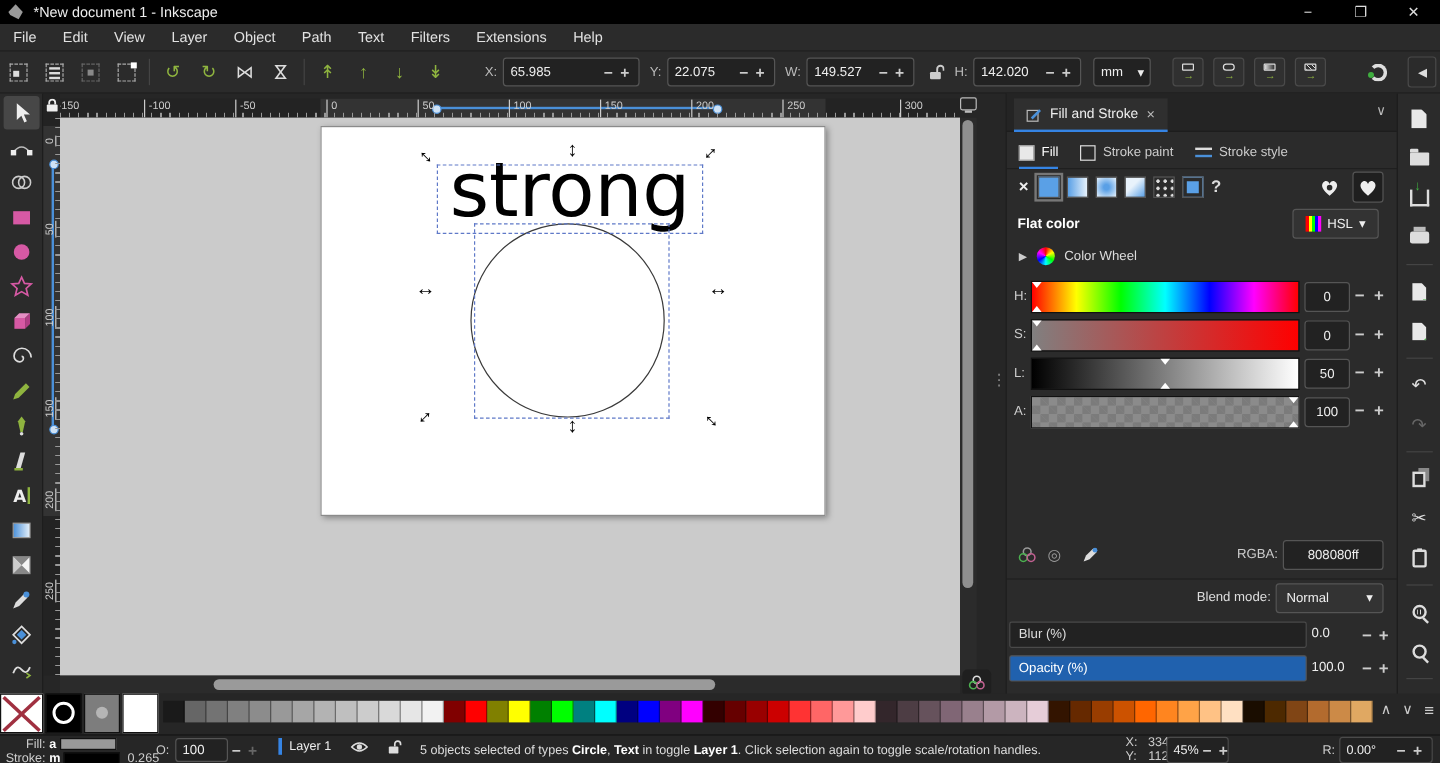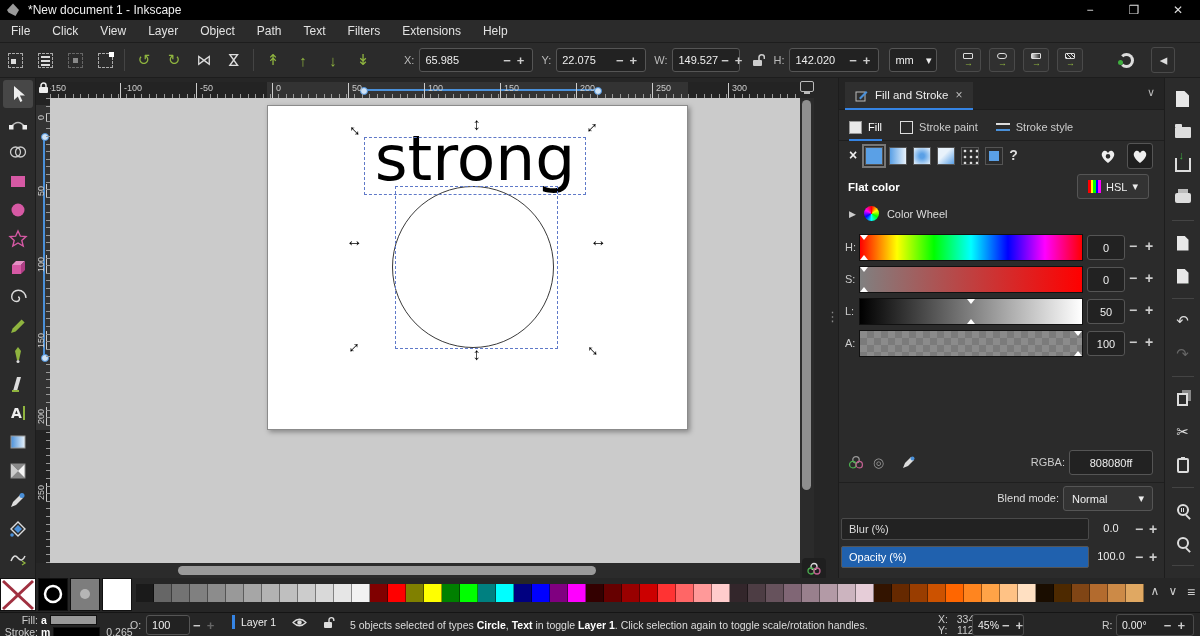--- a/index.html
+++ b/index.html
@@ -102,21 +102,21 @@
 .mark.b{bottom:0;border-bottom:5px solid #fff}
 #rgbarow{position:absolute;left:0;top:372px;width:326px;height:26px}
 #rgbalabel{position:absolute;right:100px;top:6px;color:#ccc}
 #rgbaval{position:absolute;right:12px;top:0;width:84px;height:25px;background:#222;border:1px solid #555;border-radius:3px;color:#eee;display:flex;align-items:center;justify-content:center}
 .psep{position:absolute;left:0;width:326px;height:1px;background:#1f1f1f}
 #blendrow{position:absolute;left:0;top:408px;width:326px;height:26px}
 #blendlabel{position:absolute;right:106px;top:6px;color:#ddd}
 #blendsel{position:absolute;right:12px;top:0;width:90px;height:25px;background:#333;border:1px solid #555;border-radius:3px;color:#eee;display:flex;align-items:center;padding:0 8px;justify-content:space-between}
 .slider2{position:absolute;left:2px;width:248px;height:22px;background:#222;border:1px solid #4a4a4a;border-radius:2px;color:#ddd;display:flex;align-items:center;padding-left:7px}
 .slider2.fill{background:#2061ae;color:#fff;border-color:#555}
-.s2val{position:absolute;left:254px;width:36px;text-align:center;color:#eee;top:4px}
+.s2val{position:absolute;left:254px;width:36px;text-align:left;color:#eee;top:4px}
 .s2spin{position:absolute;top:3px;font-size:14px;font-weight:bold;color:#ccc}
 
 #cmdbar{position:absolute;left:1164px;top:78px;width:36px;height:534px;background:#2b2b2b;border-left:1px solid #1d1d1d;display:flex;flex-direction:column;align-items:center;padding-top:8px}
 .cmd{width:28px;height:26px;display:flex;align-items:center;justify-content:center;color:#ddd;font-size:15px;margin-bottom:7px}
 .cmd.dim{color:#666}
 .cmdsep{width:22px;height:1px;background:#444;margin:2px 0 9px}
 .ci{position:relative}
 .ci-new{width:13px;height:16px;background:#e8e8e8;clip-path:polygon(0 0,65% 0,100% 28%,100% 100%,0 100%)}
 .ci-open{width:16px;height:11px;background:#ddd;border-radius:1px;position:relative}
 .ci-open::before{content:"";position:absolute;left:0;top:-3px;width:7px;height:3px;background:#ddd;border-radius:1px 1px 0 0}
@@ -164,21 +164,21 @@
   <span>*New document 1 - Inkscape</span>
   <div id="winbtns">
     <span class="wb">−</span>
     <span class="wb">❐</span>
     <span class="wb">✕</span>
   </div>
 </div>
 
 <div id="menubar">
     <div class="menu-item">File</div>
-    <div class="menu-item">Click</div>
+    <div class="menu-item">Edit</div>
     <div class="menu-item">View</div>
     <div class="menu-item">Layer</div>
     <div class="menu-item">Object</div>
     <div class="menu-item">Path</div>
     <div class="menu-item">Text</div>
     <div class="menu-item">Filters</div>
     <div class="menu-item">Extensions</div>
     <div class="menu-item">Help</div>
   </div>
 
@@ -221,21 +221,21 @@
       <span class="spin">−</span>
       <span class="spin">+</span>
     </div>
   <span class="flabel">Y:</span>
   <div class="field" style="width:90px">
       <span class="val">22.075</span>
       <span class="spin">−</span>
       <span class="spin">+</span>
     </div>
   <span class="flabel">W:</span>
-  <div class="field" style="width:68px">
+  <div class="field" style="width:90px">
       <span class="val">149.527</span>
       <span class="spin">−</span>
       <span class="spin">+</span>
     </div>
   <span style="margin:0 6px 0 12px">
       <svg width="13" height="14" viewBox="0 0 13 14">
         <rect x="1" y="7" width="9" height="6" rx="1" fill="#ccc"></rect>
         <path d="M7 7 V4.5 a2.7 2.7 0 0 1 5.4 0 V6" fill="none" stroke="#ccc" stroke-width="1.6"></path>
       </svg>
     </span>
@@ -393,21 +393,21 @@
     <div id="hext"></div>
     <span class="hlab" style="left: -6px;">-150</span>
     <span class="hlab" style="left: 70px;">-100</span>
     <span class="hlab" style="left: 146px;">-50</span>
     <span class="hlab" style="left: 222px;">0</span>
     <span class="hlab" style="left: 298px;">50</span>
     <span class="hlab" style="left: 374px;">100</span>
     <span class="hlab" style="left: 450px;">150</span>
     <span class="hlab" style="left: 526px;">200</span>
     <span class="hlab" style="left: 602px;">250</span>
-    <span class="hlab" style="left: 678px;">300</span>
+    <span class="hlab" style="left: 700px;">300</span>
   </div>
 <div id="vruler">
     <div class="band"></div>
     <div id="vext"></div>
     <span class="vlab" style="top: 12px;">0</span>
     <span class="vlab" style="top: 88px;">50</span>
     <span class="vlab" style="top: 164px;">100</span>
     <span class="vlab" style="top: 240px;">150</span>
     <span class="vlab" style="top: 316px;">200</span>
     <span class="vlab" style="top: 392px;">250</span>

